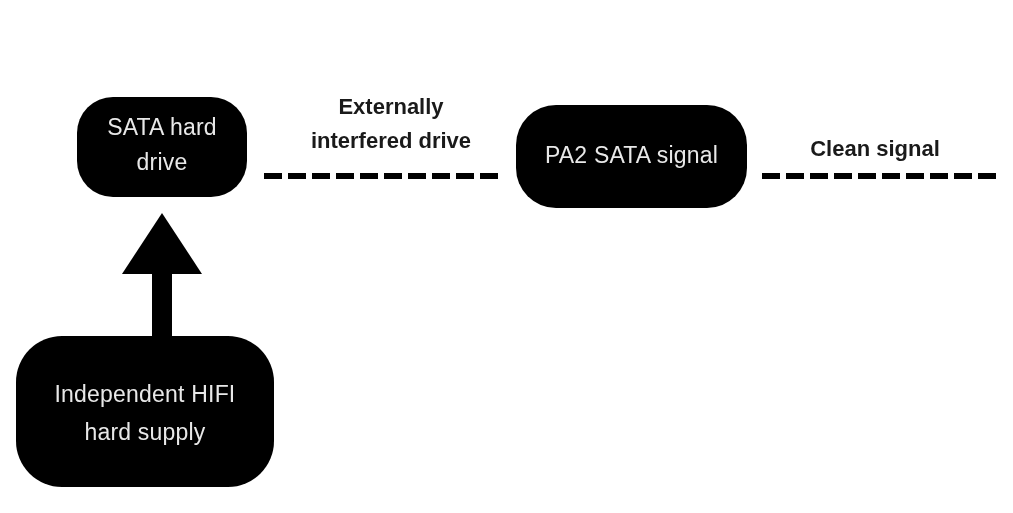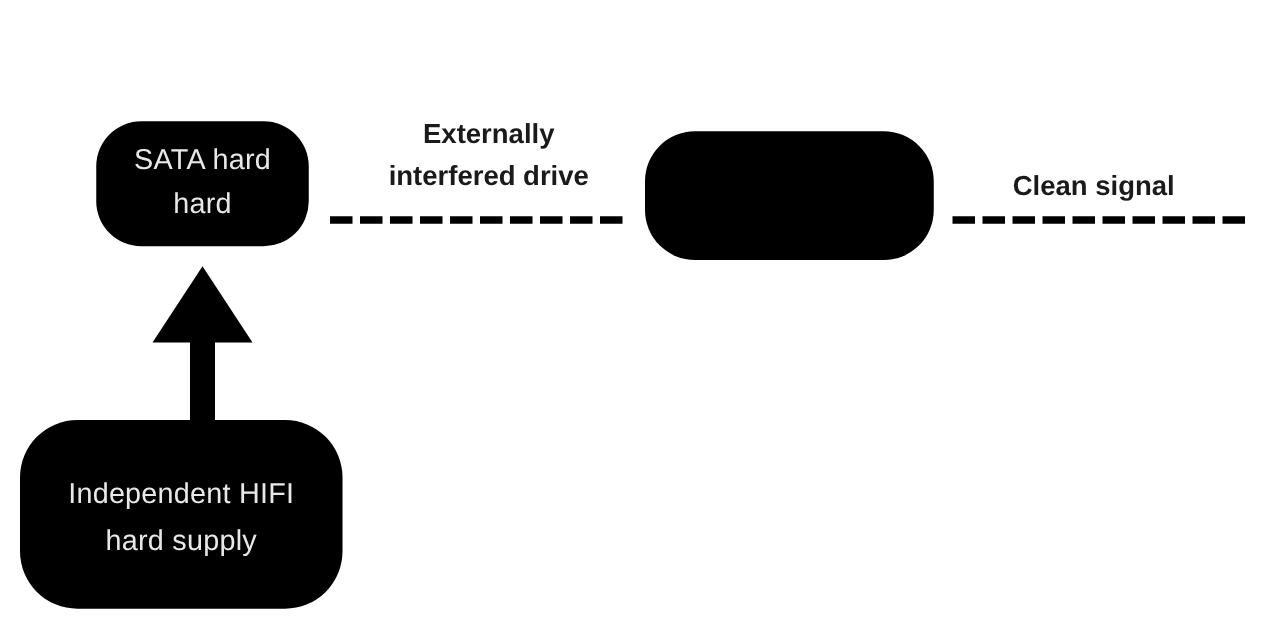--- a/index.html
+++ b/index.html
@@ -70,24 +70,25 @@
 
   <rect x="152" y="270" width="20" height="70" fill="#000"></rect>
   <polygon points="162,213 122,274 202,274" fill="#000"></polygon>
 
   <line x1="264" y1="176" x2="502" y2="176" stroke="#000" stroke-width="6" stroke-dasharray="18,6"></line>
   <line x1="762" y1="176" x2="1000" y2="176" stroke="#000" stroke-width="6" stroke-dasharray="18,6"></line>
 </svg>
 
 <div class="node" id="node-sata">
   <span>SATA hard</span>
-  <span>hard</span>
+  <span>drive</span>
 </div>
 
 <div class="node" id="node-pa2">
+  <span>PA2 SATA signal</span>
 </div>
 
 <div class="node" id="node-power">
   <span>Independent HIFI</span>
   <span>hard supply</span>
 </div>
 
 <div class="label" id="label-interfered">
   <div>Externally</div>
   <div>interfered drive</div>

